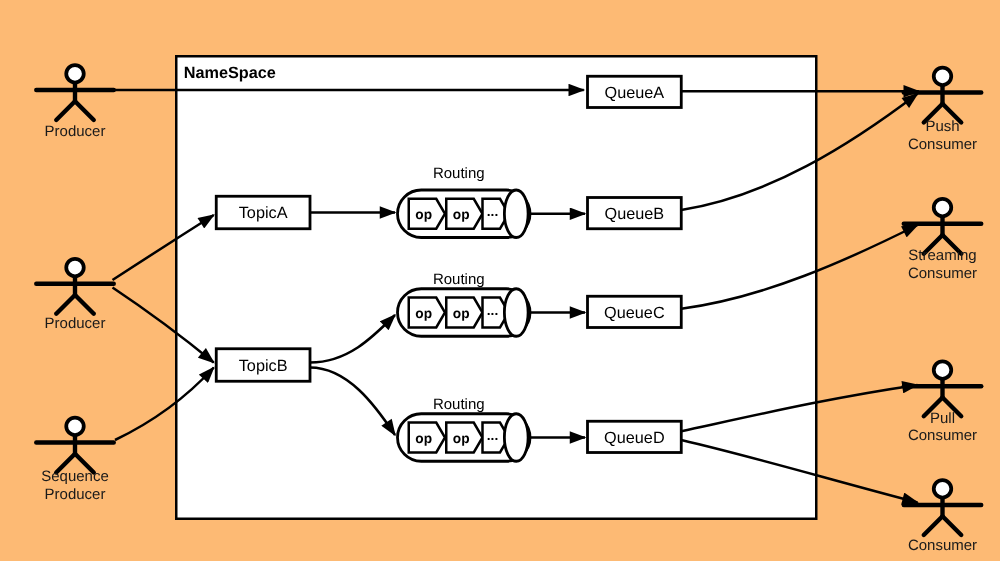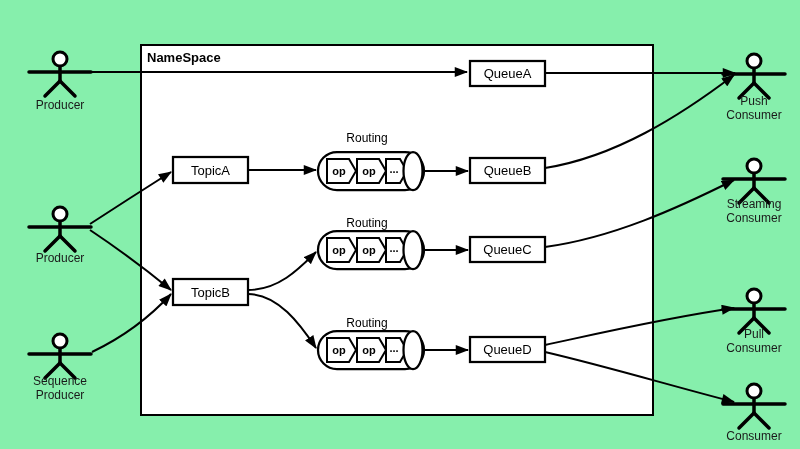--- a/index.html
+++ b/index.html
@@ -1,16 +1,16 @@
 <!DOCTYPE html>
 <html><head>
 <meta charset="utf-8">
 <style>
   html,body { margin:0; padding:0; background:#ffffff; }
-  .stage { position:relative; width:800px; height:449px; background:#86efac;
+  .stage { position:relative; width:800px; height:449px; background:#fdba74;
            font-family:"Liberation Sans", sans-serif; overflow:hidden; }
   svg { display:block; }
   .connector { fill:none; stroke:#000000; stroke-width:2; }
   .frame { fill:#ffffff; stroke:#000000; stroke-width:2; }
   .box { fill:#ffffff; stroke:#000000; stroke-width:2.25; }
   .pipe { fill:#ffffff; stroke:#000000; stroke-width:2.25; }
   .chev { fill:#ffffff; stroke:#000000; stroke-width:2; }
   .limb { stroke:#000000; stroke-width:3.5; stroke-linecap:round; fill:none; }
   .head { fill:#ffffff; stroke:#000000; stroke-width:3; }
   .lbl { font-size:12px; fill:#1a1a1a; text-anchor:middle; }

